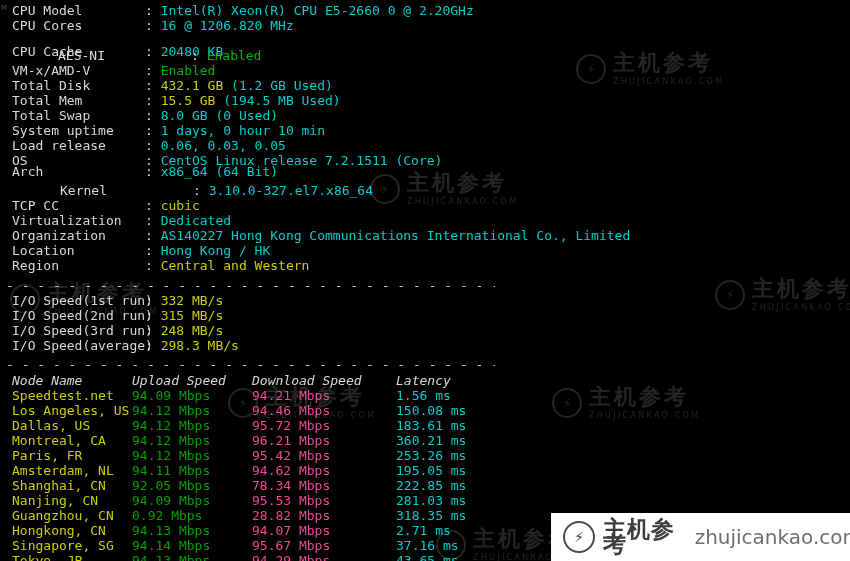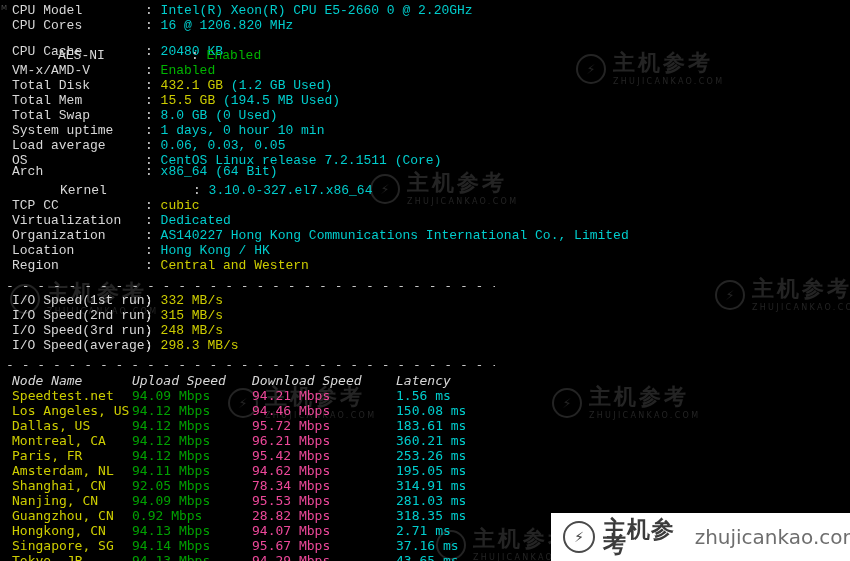--- a/index.html
+++ b/index.html
@@ -68,21 +68,20 @@
     left: 0; top: 0;
     width: 850px;
     height: 561px;
     z-index: 5;
   }
   .row {
     position: absolute;
     left: 12px;
     white-space: pre;
     height: 15px;
-    font-family: Liberation Mono, monospace;
   }
   .lbl   { color: #d8d8d8; display: inline-block; }
   .colon { color: #d8d8d8; }
   .cyan  { color: #00cdcd; }
   .yel   { color: #cdcd00; }
   .grn   { color: #00a000; }
   .grn2  { color: #00b400; }
   .red   { color: #ec4899; }
   .wht   { color: #d8d8d8; font-style: italic; }
 
@@ -226,21 +225,21 @@
     <div id="info-block">
         <div class="row kv" style="top: 3px;"><span class="lbl">CPU Model</span><span class="colon">: </span><span class="cyan">Intel(R) Xeon(R) CPU E5-2660 0 @ 2.20GHz</span></div>
         <div class="row kv" style="top: 18px;"><span class="lbl">CPU Cores</span><span class="colon">: </span><span class="cyan">16 @ 1206.820 MHz</span></div>
         <div class="row kv" style="top: 33px; margin-top: 11px;"><span class="lbl">CPU Cache</span><span class="colon">: </span><span class="cyan">20480 KB</span></div>
         <div class="row kv" style="top: 48px; margin-left: 46px;"><span class="lbl">AES-NI</span><span class="colon">: </span><span class="grn2">Enabled</span></div>
         <div class="row kv" style="top: 63px;"><span class="lbl">VM-x/AMD-V</span><span class="colon">: </span><span class="grn2">Enabled</span></div>
         <div class="row kv" style="top: 78px;"><span class="lbl">Total Disk</span><span class="colon">: </span><span class="yel">432.1 GB</span><span class="cyan"> (1.2 GB Used)</span></div>
         <div class="row kv" style="top: 93px;"><span class="lbl">Total Mem</span><span class="colon">: </span><span class="yel">15.5 GB</span><span class="cyan"> (194.5 MB Used)</span></div>
         <div class="row kv" style="top: 108px;"><span class="lbl">Total Swap</span><span class="colon">: </span><span class="cyan">8.0 GB (0 Used)</span></div>
         <div class="row kv" style="top: 123px;"><span class="lbl">System uptime</span><span class="colon">: </span><span class="cyan">1 days, 0 hour 10 min</span></div>
-        <div class="row kv" style="top: 138px;"><span class="lbl">Load average</span><span class="colon">: </span><span class="cyan">0.06, 0.03, 0.05</span></div>
+        <div class="row kv" style="top: 138px;"><span class="lbl">Load release</span><span class="colon">: </span><span class="cyan">0.06, 0.03, 0.05</span></div>
         <div class="row kv" style="top: 153px;"><span class="lbl">OS</span><span class="colon">: </span><span class="cyan">CentOS Linux release 7.2.1511 (Core)</span></div>
         <div class="row kv" style="top: 164px;"><span class="lbl">Arch</span><span class="colon">: </span><span class="cyan">x86_64 (64 Bit)</span></div>
         <div class="row kv" style="top: 183px; padding-left: 48px;"><span class="lbl">Kernel</span><span class="colon">: </span><span class="cyan">3.10.0-327.el7.x86_64</span></div>
         <div class="row kv" style="top: 198px;"><span class="lbl">TCP CC</span><span class="colon">: </span><span class="yel">cubic</span></div>
         <div class="row kv" style="top: 213px;"><span class="lbl">Virtualization</span><span class="colon">: </span><span class="cyan">Dedicated</span></div>
         <div class="row kv" style="top: 228px;"><span class="lbl">Organization</span><span class="colon">: </span><span class="cyan">AS140227 Hong Kong Communications International Co., Limited</span></div>
         <div class="row kv" style="top: 243px;"><span class="lbl">Location</span><span class="colon">: </span><span class="cyan">Hong Kong / HK</span></div>
         <div class="row kv" style="top: 258px;"><span class="lbl">Region</span><span class="colon">: </span><span class="yel">Central and Western</span></div>
       </div>
     <div class="sep" id="sep1" style="top: 278px;">- - - - - - - - - - - - - - - - - - - - - - - - - - - - - - - - - - - - - - - - - - - - - - - - - - - - - - - - - - -</div>
@@ -252,21 +251,21 @@
       </div>
     <div class="sep" id="sep2" style="top: 357px;">- - - - - - - - - - - - - - - - - - - - - - - - - - - - - - - - - - - - - - - - - - - - - - - - - - - - - - - - - - -</div>
     <div id="table-block">
         <div class="tr" style="top: 373px;"><span class="c-node wht">Node Name</span><span class="c-up wht">Upload Speed</span><span class="c-dn wht">Download Speed</span><span class="c-lat wht">Latency</span></div>
         <div class="tr" style="top: 388px;"><span class="c-node yel">Speedtest.net</span><span class="c-up grn">94.09 Mbps</span><span class="c-dn red">94.21 Mbps</span><span class="c-lat cyan">1.56 ms</span></div>
         <div class="tr" style="top: 403px;"><span class="c-node yel">Los Angeles, US</span><span class="c-up grn">94.12 Mbps</span><span class="c-dn red">94.46 Mbps</span><span class="c-lat cyan">150.08 ms</span></div>
         <div class="tr" style="top: 418px;"><span class="c-node yel">Dallas, US</span><span class="c-up grn">94.12 Mbps</span><span class="c-dn red">95.72 Mbps</span><span class="c-lat cyan">183.61 ms</span></div>
         <div class="tr" style="top: 433px;"><span class="c-node yel">Montreal, CA</span><span class="c-up grn">94.12 Mbps</span><span class="c-dn red">96.21 Mbps</span><span class="c-lat cyan">360.21 ms</span></div>
         <div class="tr" style="top: 448px;"><span class="c-node yel">Paris, FR</span><span class="c-up grn">94.12 Mbps</span><span class="c-dn red">95.42 Mbps</span><span class="c-lat cyan">253.26 ms</span></div>
         <div class="tr" style="top: 463px;"><span class="c-node yel">Amsterdam, NL</span><span class="c-up grn">94.11 Mbps</span><span class="c-dn red">94.62 Mbps</span><span class="c-lat cyan">195.05 ms</span></div>
-        <div class="tr" style="top: 478px;"><span class="c-node yel">Shanghai, CN</span><span class="c-up grn">92.05 Mbps</span><span class="c-dn red">78.34 Mbps</span><span class="c-lat cyan">314.91 ms</span></div>
+        <div class="tr" style="top: 478px;"><span class="c-node yel">Shanghai, CN</span><span class="c-up grn">92.05 Mbps</span><span class="c-dn red">78.34 Mbps</span><span class="c-lat cyan">222.85 ms</span></div>
         <div class="tr" style="top: 493px;"><span class="c-node yel">Nanjing, CN</span><span class="c-up grn">94.09 Mbps</span><span class="c-dn red">95.53 Mbps</span><span class="c-lat cyan">281.03 ms</span></div>
         <div class="tr" style="top: 508px;"><span class="c-node yel">Guangzhou, CN</span><span class="c-up grn">0.92 Mbps</span><span class="c-dn red">28.82 Mbps</span><span class="c-lat cyan">318.35 ms</span></div>
         <div class="tr" style="top: 523px;"><span class="c-node yel">Hongkong, CN</span><span class="c-up grn">94.13 Mbps</span><span class="c-dn red">94.07 Mbps</span><span class="c-lat cyan">2.71 ms</span></div>
         <div class="tr" style="top: 538px;"><span class="c-node yel">Singapore, SG</span><span class="c-up grn">94.14 Mbps</span><span class="c-dn red">95.67 Mbps</span><span class="c-lat cyan">37.16 ms</span></div>
         <div class="tr" style="top: 553px;"><span class="c-node yel">Tokyo, JP</span><span class="c-up grn">94.13 Mbps</span><span class="c-dn red">94.29 Mbps</span><span class="c-lat cyan">43.65 ms</span></div>
       </div>
   </div>
 
   <div id="badge">
     <div class="b-mark"></div>

